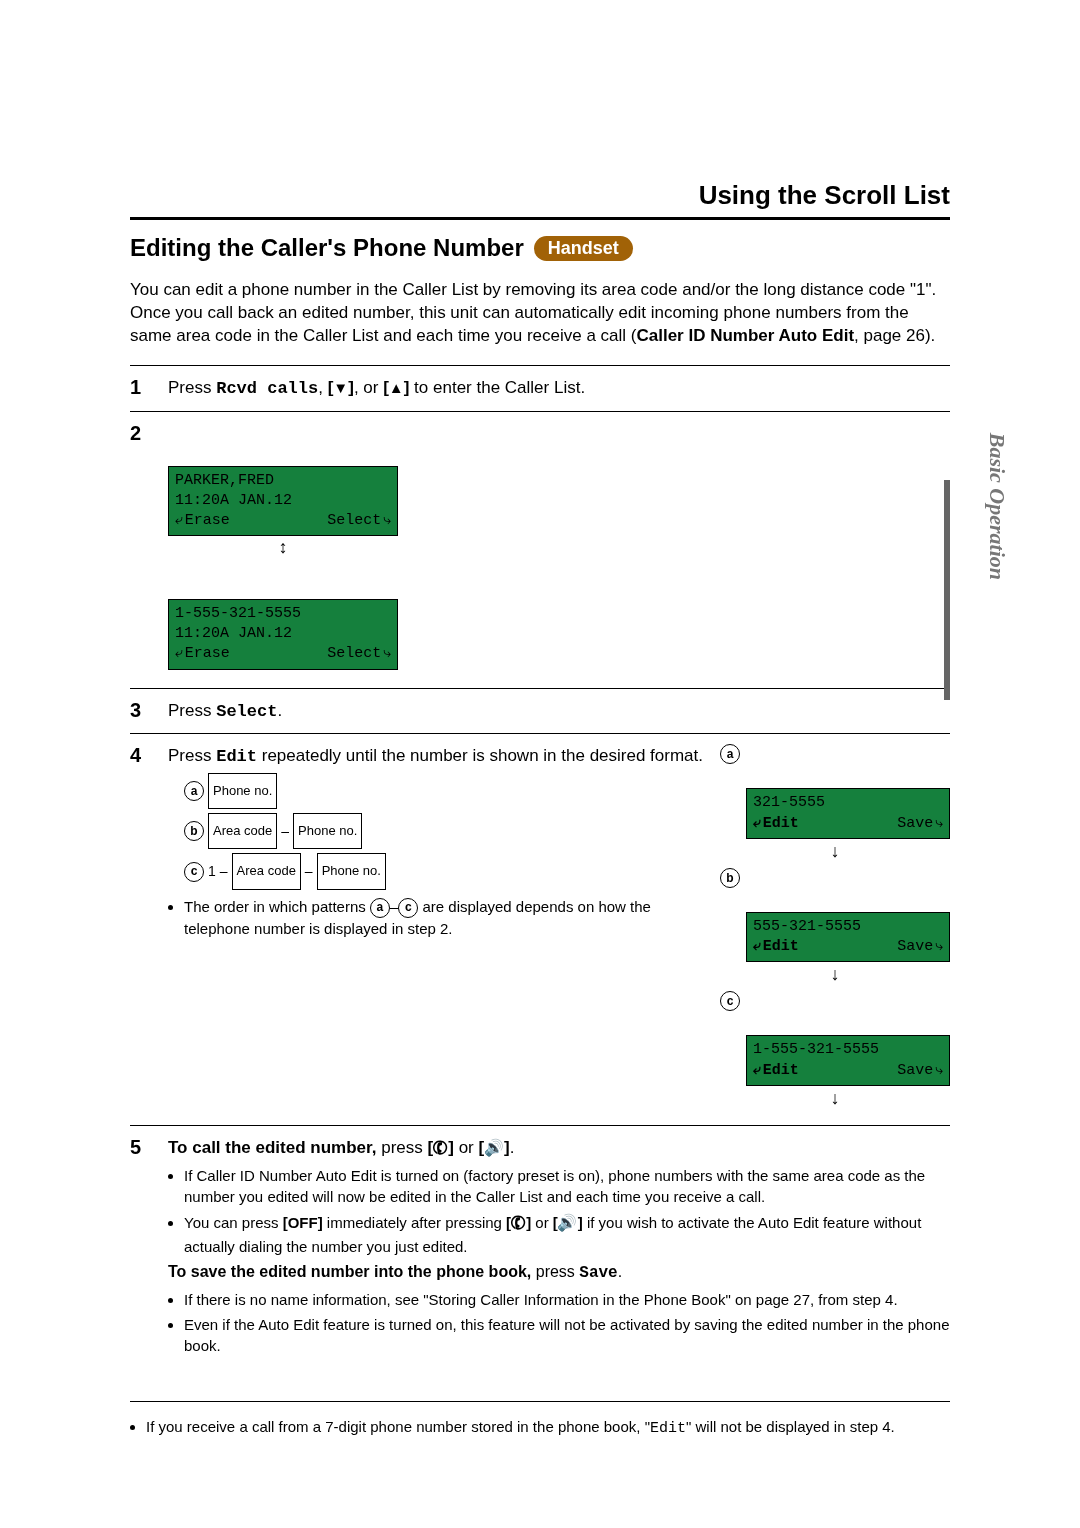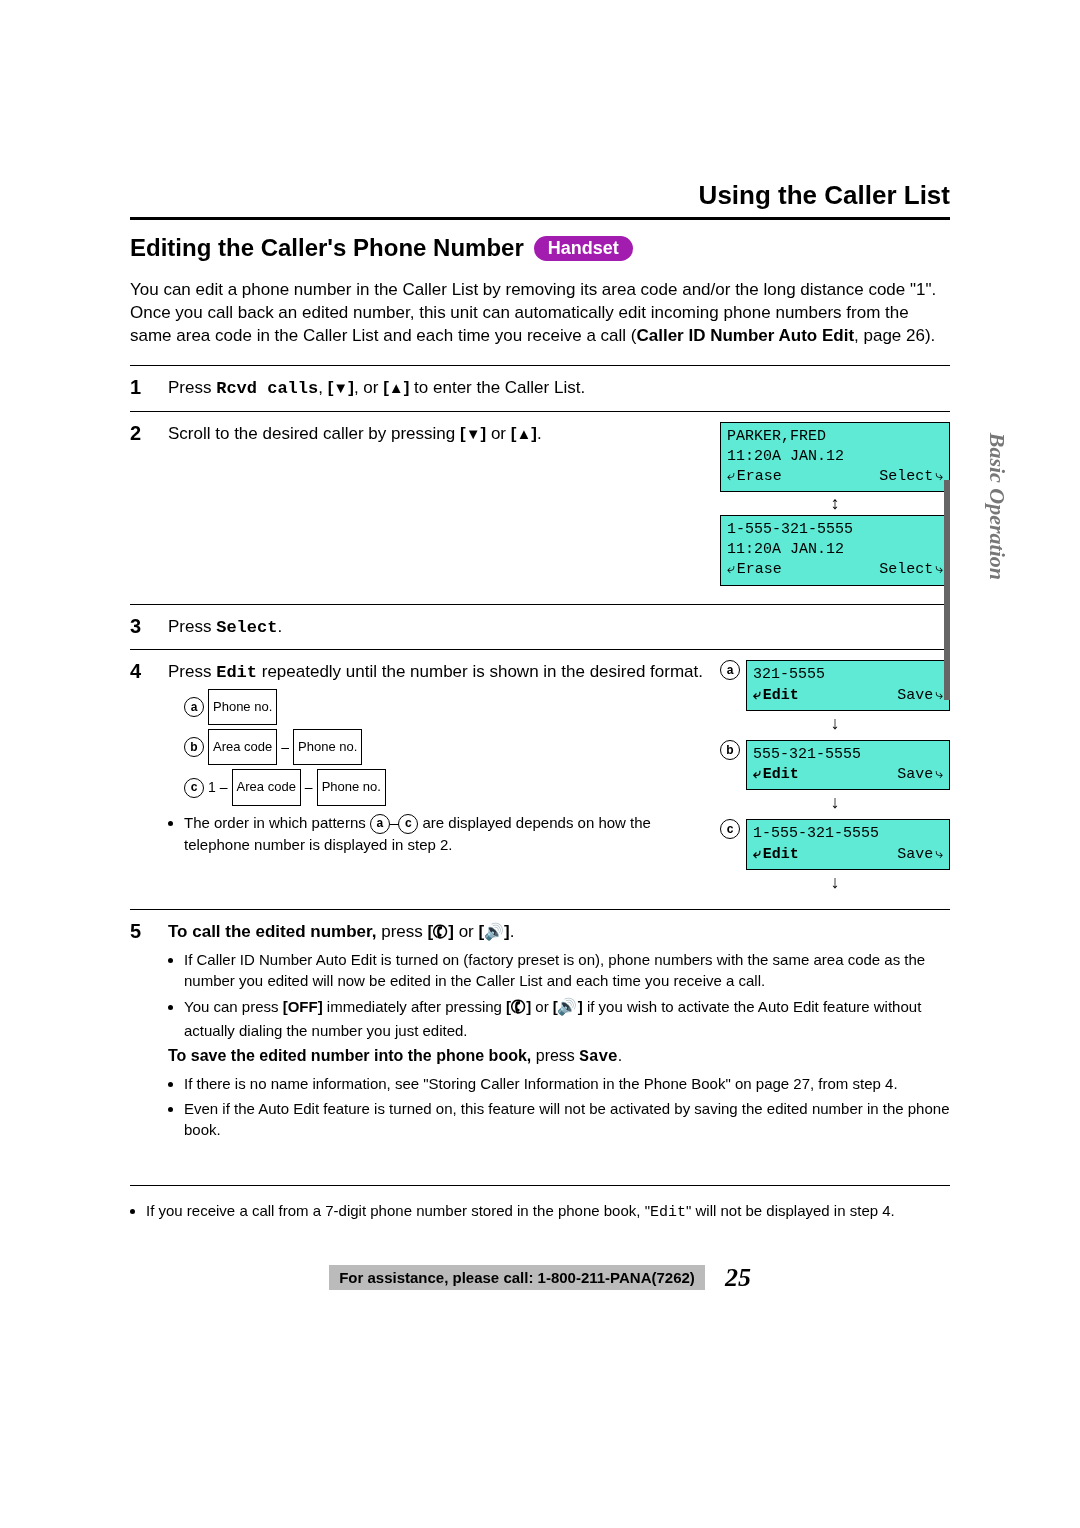--- a/index.html
+++ b/index.html
@@ -28,21 +28,21 @@
     display: flex;
     align-items: center;
     gap: 10px;
     margin-bottom: 10px;
   }
   .page-heading {
     font-weight: bold;
     font-size: 24px;
   }
   .pill {
-    background: #a21caf;
+    background: #a16207;
     color: #fff;
     font-weight: bold;
     border-radius: 14px;
     padding: 2px 14px;
     font-size: 18px;
   }
   .intro {
     font-size: 17px;
     line-height: 1.35;
   }
@@ -114,21 +114,22 @@
     margin: 4px 0 4px 16px;
     font-size: 14px;
   }
   .lcd {
     border: 1px solid #000;
     font-family: "Courier New", monospace;
     font-size: 15px;
     padding: 4px 6px;
     line-height: 1.35;
     margin-bottom: 8px;
-    background: #5eead4;
+    background: #15803d;
+    margin-top: 44px;
   }
   .lcd-row {
     display: flex;
     justify-content: space-between;
     align-items: center;
   }
   .soft-left::before, .soft-right::after {
     font-size: 14px;
   }
   .soft-left::before { content: "⤶"; margin-right: 2px; }
@@ -223,21 +224,21 @@
   }
 </style>
 </head>
 <body>
 
 <div class="page">
 
   <div class="side-stripe"></div>
   <div class="side-tab">Basic Operation</div>
 
-  <div class="section-title">Using the Caller List</div>
+  <div class="section-title">Using the Scroll List</div>
 
   <div class="heading-row">
     <span class="page-heading">Editing the Caller's Phone Number</span>
     <span class="pill">Handset</span>
   </div>
 
   <p class="intro">
     <span>You can edit a phone number in the Caller List by removing its area code and/or the long distance code "1".</span><br>
     <span>Once you call back an edited number, this unit can automatically edit incoming phone numbers from the same area code in the Caller List and each time you receive a call (</span><b>Caller ID Number Auto Edit</b><span>, page 26).</span>
   </p>
@@ -247,23 +248,20 @@
       <div class="step-num">1</div>
       <div class="step-body">
         <span>Press </span><span class="mono">Rcvd calls</span>, <b>[<span class="tri">▼</span>]</b>, or <b>[<span class="tri">▲</span>]</b><span> to enter the Caller List.</span>
       </div>
     </div>
   </div>
 
   <div class="step-block">
     <div class="step-row">
       <div class="step-num">2</div>
-      <div class="step-body">
-        <span>Scroll to the desired caller by pressing </span><b>[<span class="tri">▼</span>]</b><span> or </span><b>[<span class="tri">▲</span>]</b>.
-      </div>
       <div class="step-side">
         <div class="lcd">
           <div>PARKER,FRED</div>
           <div>11:20A JAN.12</div>
           <div class="lcd-row">
               <span class="soft-left">Erase</span>
               <span class="soft-right">Select</span>
             </div>
         </div>
         <div class="updown-arrow">↕</div>
@@ -374,18 +372,14 @@
       </div>
     </div>
   </div>
 
   <div class="note-block">
     <ul class="bullets-sub" style="padding-left:16px;">
       <li><span>If you receive a call from a 7-digit phone number stored in the phone book, "</span><span class="mono-thin">Edit</span><span>" will not be displayed in step 4.</span></li>
     </ul>
   </div>
 
-  <div class="footer">
-    <span class="footer-bar">For assistance, please call: 1-800-211-PANA(7262)</span>
-    <span class="page-num">25</span>
-  </div>
 
 </div>
 
 </body></html>

